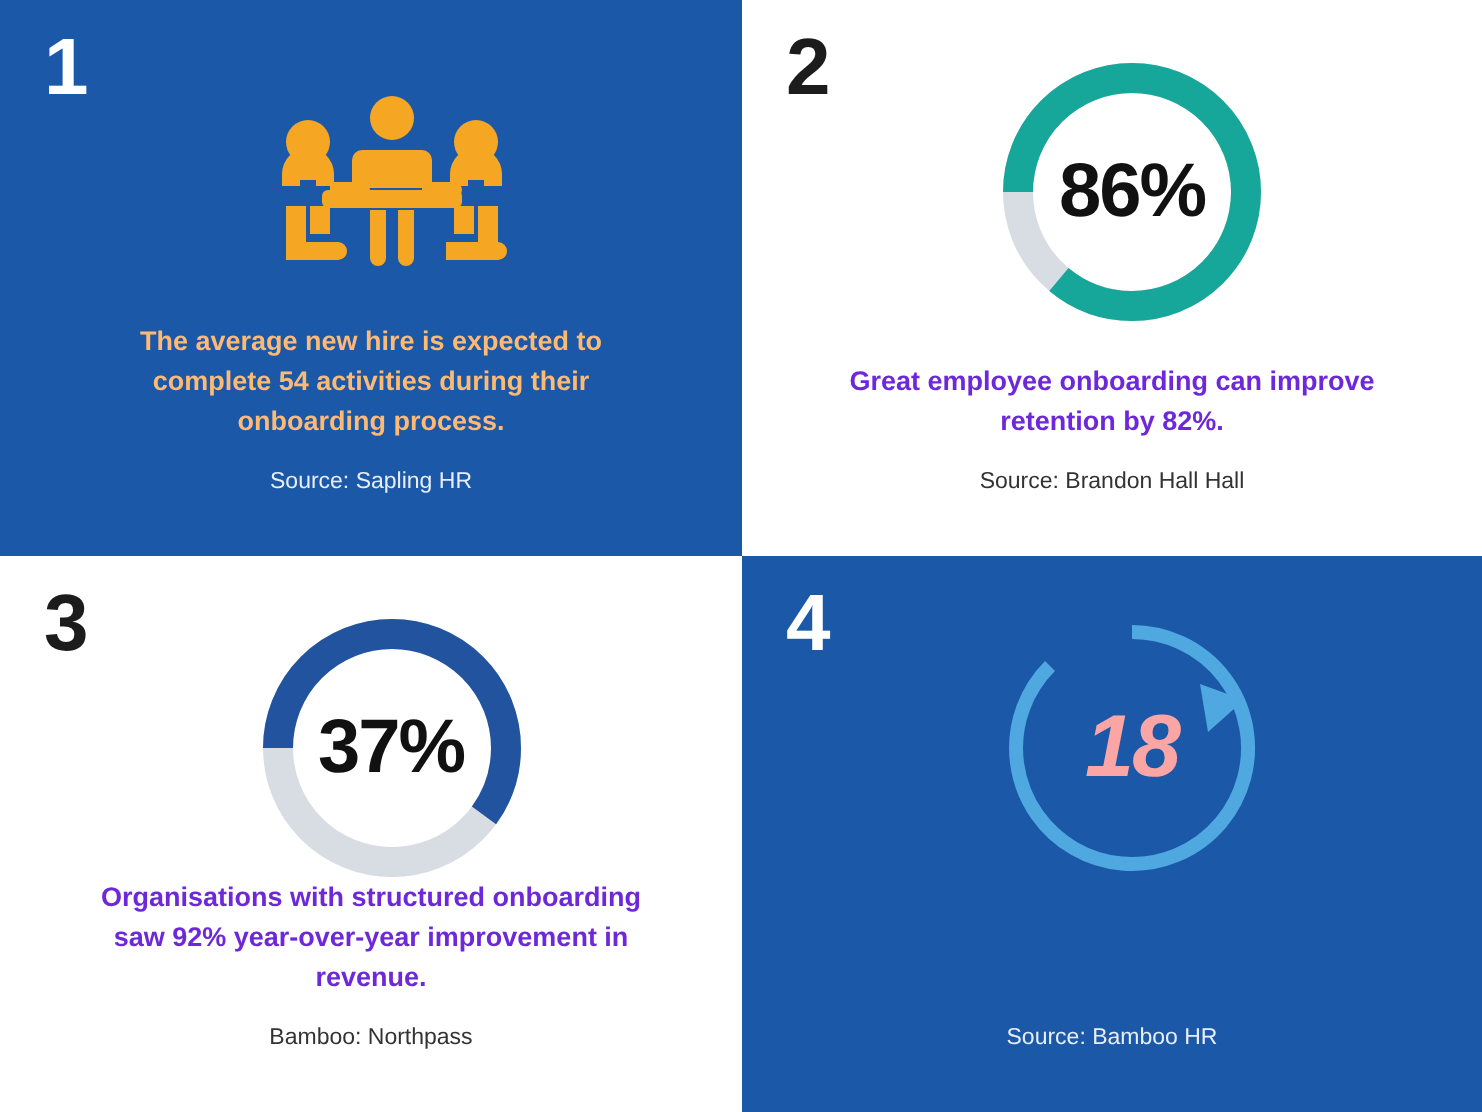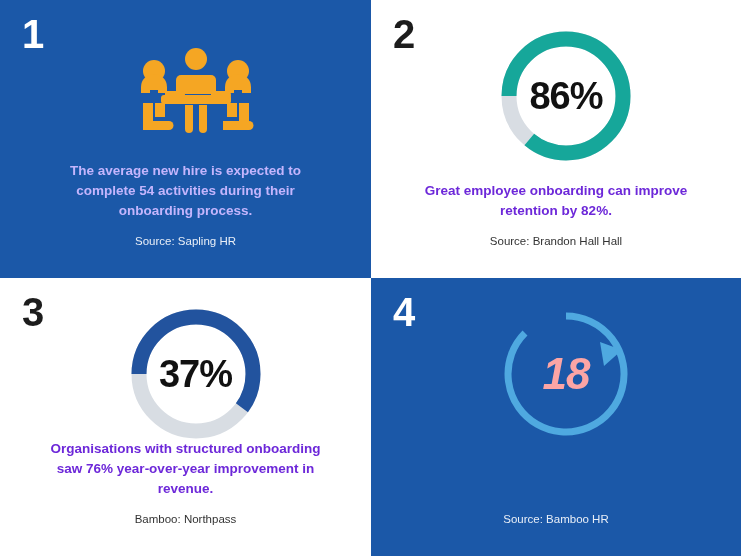--- a/index.html
+++ b/index.html
@@ -71,21 +71,21 @@
     font-weight: bold;
     line-height: 1.45;
     margin: 0 0 14px 0;
   }
   .source-text {
     font-size: 11.5px;
     font-weight: normal;
     line-height: 1.3;
     margin: 11px;
   }
-  .cell.blue .stat-text { color: #c4b5fd; }
+  .cell.blue .stat-text { color: #fdba74; }
   .cell.blue .source-text { color: #e8eef7; }
   .cell.white .stat-text { color: #6d28d9; }
   .cell.white .source-text { color: #333333; }
 
   
   .donut-wrap {
     position: relative;
     width: 138px;
     height: 138px;
   }
@@ -196,21 +196,21 @@
     <div class="visual">
       <div class="donut-wrap">
         <svg width="138" height="138" viewBox="0 0 138 138">
           <circle cx="69" cy="69" r="57" fill="none" stroke="#d8dde3" stroke-width="15"></circle>
           <circle id="ring-60" cx="69" cy="69" r="57" fill="none" stroke="#22539e" stroke-width="15" stroke-dasharray="214.9 358.1" stroke-dashoffset="0" transform="rotate(-90 69 69)"></circle>
         </svg>
         <div class="donut-label">37%</div>
       </div>
     </div>
     <div class="textblock">
-      <p class="stat-text">Organisations with structured onboarding saw 76% year-over-year improvement in revenue.</p>
+      <p class="stat-text">Organisations with structured onboarding saw 92% year-over-year improvement in revenue.</p>
       <p class="source-text">Bamboo: Northpass</p>
     </div>
   </div>
 
   <div class="cell blue">
     <div class="cell-number">4</div>
     <div class="visual">
       <div class="circle-arrow-wrap">
         <svg width="140" height="140" viewBox="0 0 140 140">
           <path d="M70 12 a58 58 0 1 1 -41 17" fill="none" stroke="#4fa9e0" stroke-width="7" stroke-linecap="butt"></path>

